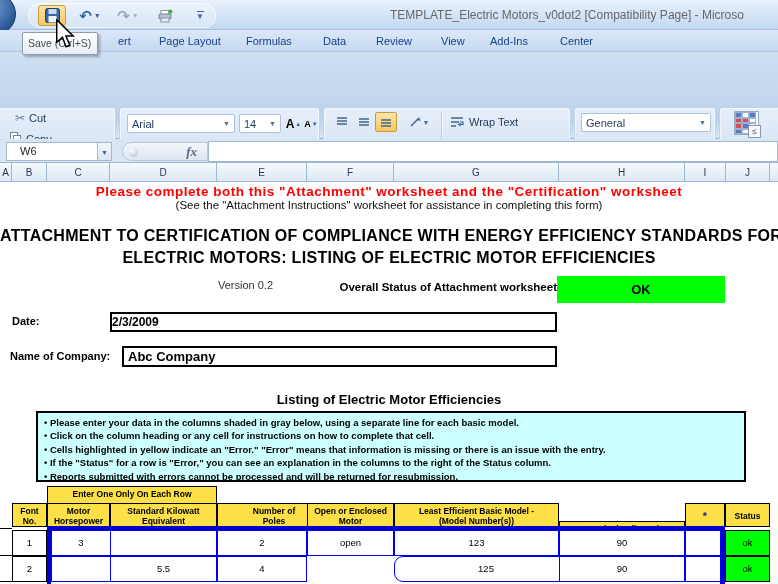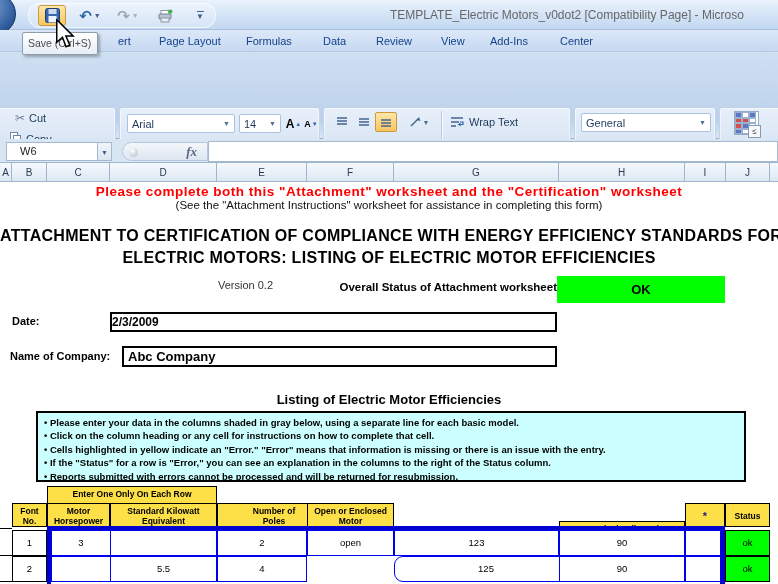--- a/index.html
+++ b/index.html
@@ -420,20 +420,24 @@
         <div>Equivalent</div>
     </div>
     <div class="abs hcell" style="left:217px;top:321px;width:114px;height:24px;">
       <div>Number of</div>
         <div>Poles</div>
     </div>
     <div class="abs hcell" style="left:307px;top:321px;width:87px;height:24px;">
       <div>Open or Enclosed</div>
         <div>Motor</div>
     </div>
+    <div class="abs hcell" style="left:394px;top:321px;width:165px;height:24px;">
+      <div>Least Efficient Basic Model -</div>
+        <div>(Model Number(s))</div>
+    </div>
     <div class="abs hcell" style="left:559px;top:339px;width:126px;height:24px;">
       <div>Nominal Full Load</div>
         <div>Efficiency</div>
     </div>
     <div class="abs hcell" style="left:685px;top:321px;width:40px;height:24px;color:#1a1a8c;font-size:11px;line-height:20px;">
       <div>*</div>
     </div>
     <div class="abs hcell" style="left:725px;top:321px;width:45px;height:24px;line-height:20px;">
       <div>Status</div>
     </div>

